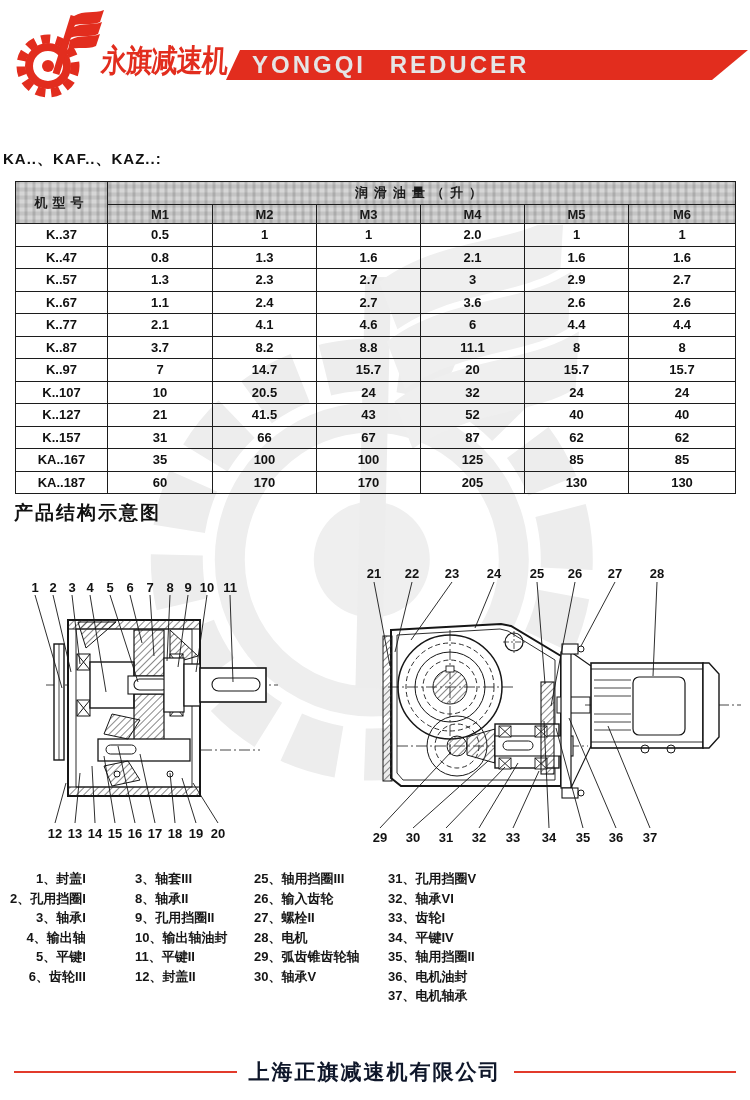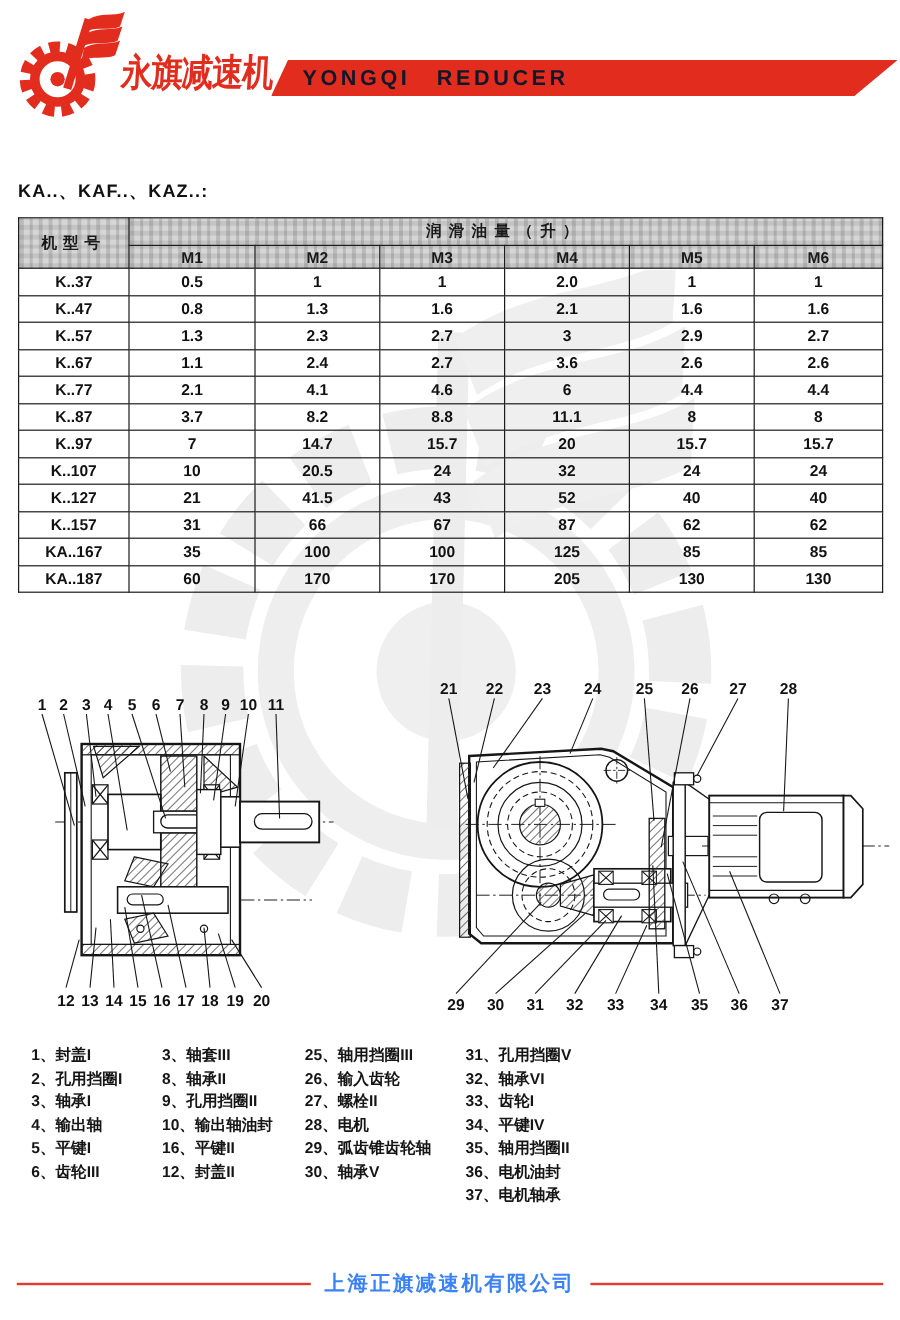--- a/index.html
+++ b/index.html
@@ -7,54 +7,54 @@
         font-family:"Liberation Sans","DejaVu Sans",sans-serif;color:#111;}
   
   .watermark{position:absolute;left:110px;top:225px;width:560px;height:600px;z-index:0;}
   
   .logo-icon{position:absolute;left:12px;top:6px;width:96px;height:96px;z-index:2;}
   .logo-text{position:absolute;left:100px;top:40px;z-index:2;font-size:31px;font-weight:bold;
              color:#e22d1e;letter-spacing:-1px;transform:scaleX(.84) skewX(-4deg);transform-origin:left bottom;white-space:nowrap;}
   .banner{position:absolute;left:226px;top:50px;width:522px;height:30px;background:#e22d1e;z-index:1;
           clip-path:polygon(14px 0,100% 0,calc(100% - 36px) 100%,0 100%);
           display:flex;align-items:center;}
-  .banner span{color:#0f172a;font-weight:bold;font-size:18px;letter-spacing:3px;word-spacing:14px;padding-left:26px;white-space:nowrap;}
-  
-  .section-label{position:absolute;left:15px;top:150px;font-size:15px;font-weight:600;letter-spacing:1px;z-index:2;}
+  .banner span{color:#e5e5e5;font-weight:bold;font-size:24px;letter-spacing:3px;word-spacing:14px;padding-left:26px;white-space:nowrap;}
+  
+  .section-label{position:absolute;left:3px;top:150px;font-size:15px;font-weight:600;letter-spacing:1px;z-index:2;}
   
   table.lube{position:absolute;left:15px;top:181px;width:720px;z-index:2;border-collapse:collapse;table-layout:fixed;}
   table.lube th,table.lube td{border:1.6px solid #1c1c1c;text-align:center;vertical-align:middle;
         font-size:13px;padding:0;background:transparent;}
   table.lube thead th{background:
         repeating-linear-gradient(90deg,rgba(110,110,110,.28) 0 3px,rgba(205,205,205,.12) 3px 8px),
         repeating-linear-gradient(0deg,#c3c3c3 0 4px,#d7d7d7 4px 8px);
         font-weight:bold;color:#1a1a1a;}
   th.model-h{letter-spacing:5px;font-size:14px;}
   th.group-h{height:22px;letter-spacing:6px;font-size:14px;}
   th.size-h{height:18px;font-size:13px;}
   table.lube td{height:21.5px;font-weight:600;}
   
   .struct-title{position:absolute;left:14px;top:500px;font-size:19px;font-weight:bold;letter-spacing:2px;z-index:2;}
   .diag{position:absolute;z-index:2;}
   .diag text{font-size:13px;font-weight:bold;fill:#111;}
   
   .parts{position:absolute;left:0;top:869px;width:750px;height:150px;z-index:2;}
   .parts ul{position:absolute;top:0;margin:0;padding:0;list-style:none;font-size:13px;font-weight:bold;
             line-height:19.5px;white-space:nowrap;color:#151515;}
-  .parts ul:nth-child(1){left:26px;}
+  .parts ul:nth-child(1){left:10px;text-align:right;}
   .parts ul:nth-child(2){left:135px;}
   .parts ul:nth-child(3){left:254px;}
   .parts ul:nth-child(4){left:388px;}
   .parts ul:nth-child(5){left:509px;margin-top:36px;}
   .parts ul:nth-child(6){left:638px;top:-4px;line-height:16.9px;}
   
   .footer{position:absolute;left:0;top:1058px;width:750px;display:flex;align-items:center;z-index:2;
           box-sizing:border-box;padding:0 14px;gap:12px;}
   .footer .rule{flex:1;height:2px;background:#e23a2b;}
-  .footer .company{color:#3b82f6;font-size:17px;font-weight:600;letter-spacing:2px;white-space:nowrap;}
+  .footer .company{color:#0f172a;font-size:21px;font-weight:600;letter-spacing:2px;white-space:nowrap;}
 </style>
 </head>
 <body>
 
 <div class="page">
 
   <svg class="watermark" viewBox="0 0 560 600" aria-hidden="true">
     <g transform="rotate(-12 280 300)" fill="none">
       <circle cx="255" cy="330" r="195" stroke="#ededed" stroke-width="52" stroke-dasharray="50 26"></circle>
       <circle cx="255" cy="330" r="142" stroke="#eeeeee" stroke-width="30"></circle>
@@ -213,20 +213,21 @@
           <td>60</td>
           <td>170</td>
           <td>170</td>
           <td>205</td>
           <td>130</td>
           <td>130</td>
         </tr>
       </tbody>
   </table>
 
+  <div class="struct-title">产品结构示意图</div>
 
   <svg class="diag" style="left:20px;top:568px;" width="330" height="292" viewBox="0 0 330 292">
     <defs>
       <pattern id="hL" patternUnits="userSpaceOnUse" width="5" height="5" patternTransform="rotate(45)">
         <line x1="0" y1="0" x2="0" y2="5" stroke="#3a3a3a" stroke-width="1.2"></line>
       </pattern>
     </defs>
     <g fill="none" stroke="#161616">
 
       <line x1="26" y1="117" x2="258" y2="117" stroke-width="0.8" stroke-dasharray="11 3 2 3"></line>
@@ -447,21 +448,21 @@
         <li>3、轴承I</li>
         <li>4、输出轴</li>
         <li>5、平键I</li>
         <li>6、齿轮III</li>
       </ul>
       <ul>
         <li>3、轴套III</li>
         <li>8、轴承II</li>
         <li>9、孔用挡圈II</li>
         <li>10、输出轴油封</li>
-        <li>16、平键II</li>
+        <li>11、平键II</li>
         <li>12、封盖II</li>
       </ul>
       <ul>
         <li>25、轴用挡圈III</li>
         <li>26、输入齿轮</li>
         <li>27、螺栓II</li>
         <li>28、电机</li>
         <li>29、弧齿锥齿轮轴</li>
         <li>30、轴承V</li>
       </ul>

